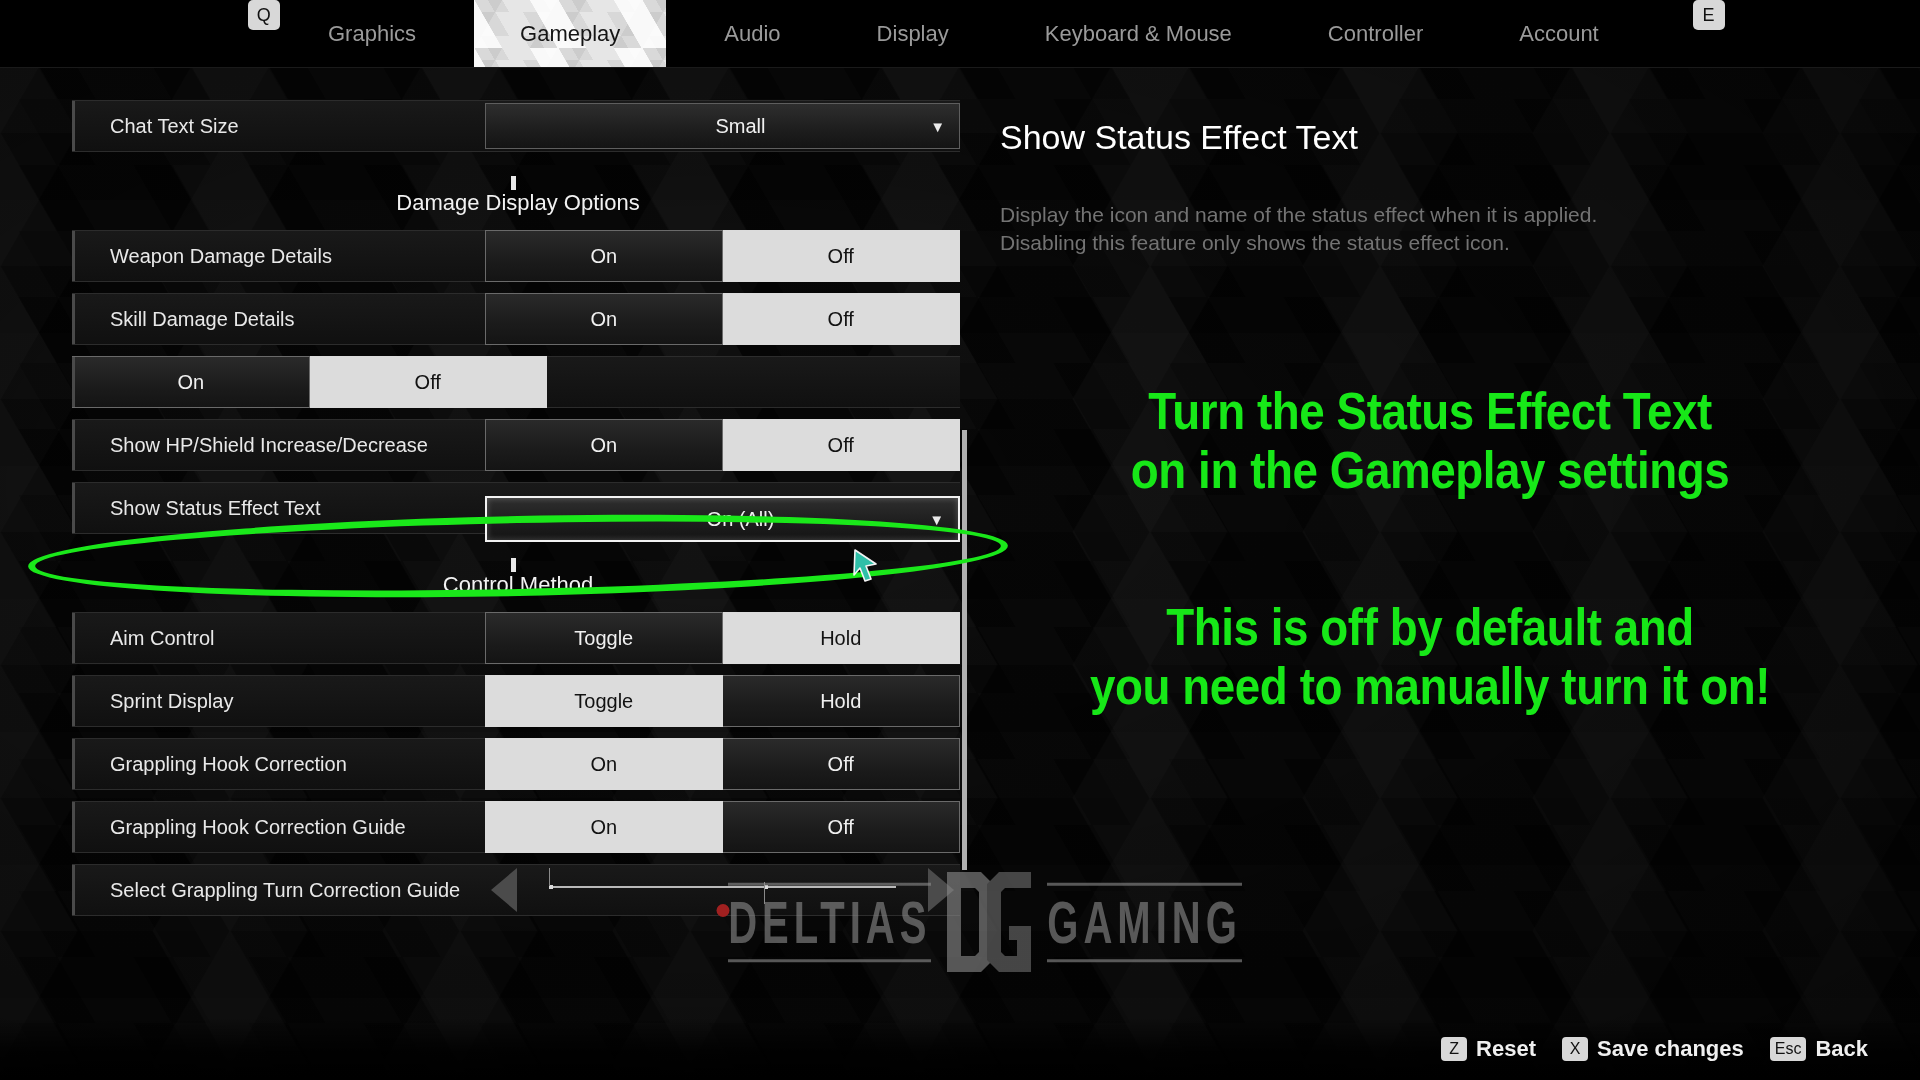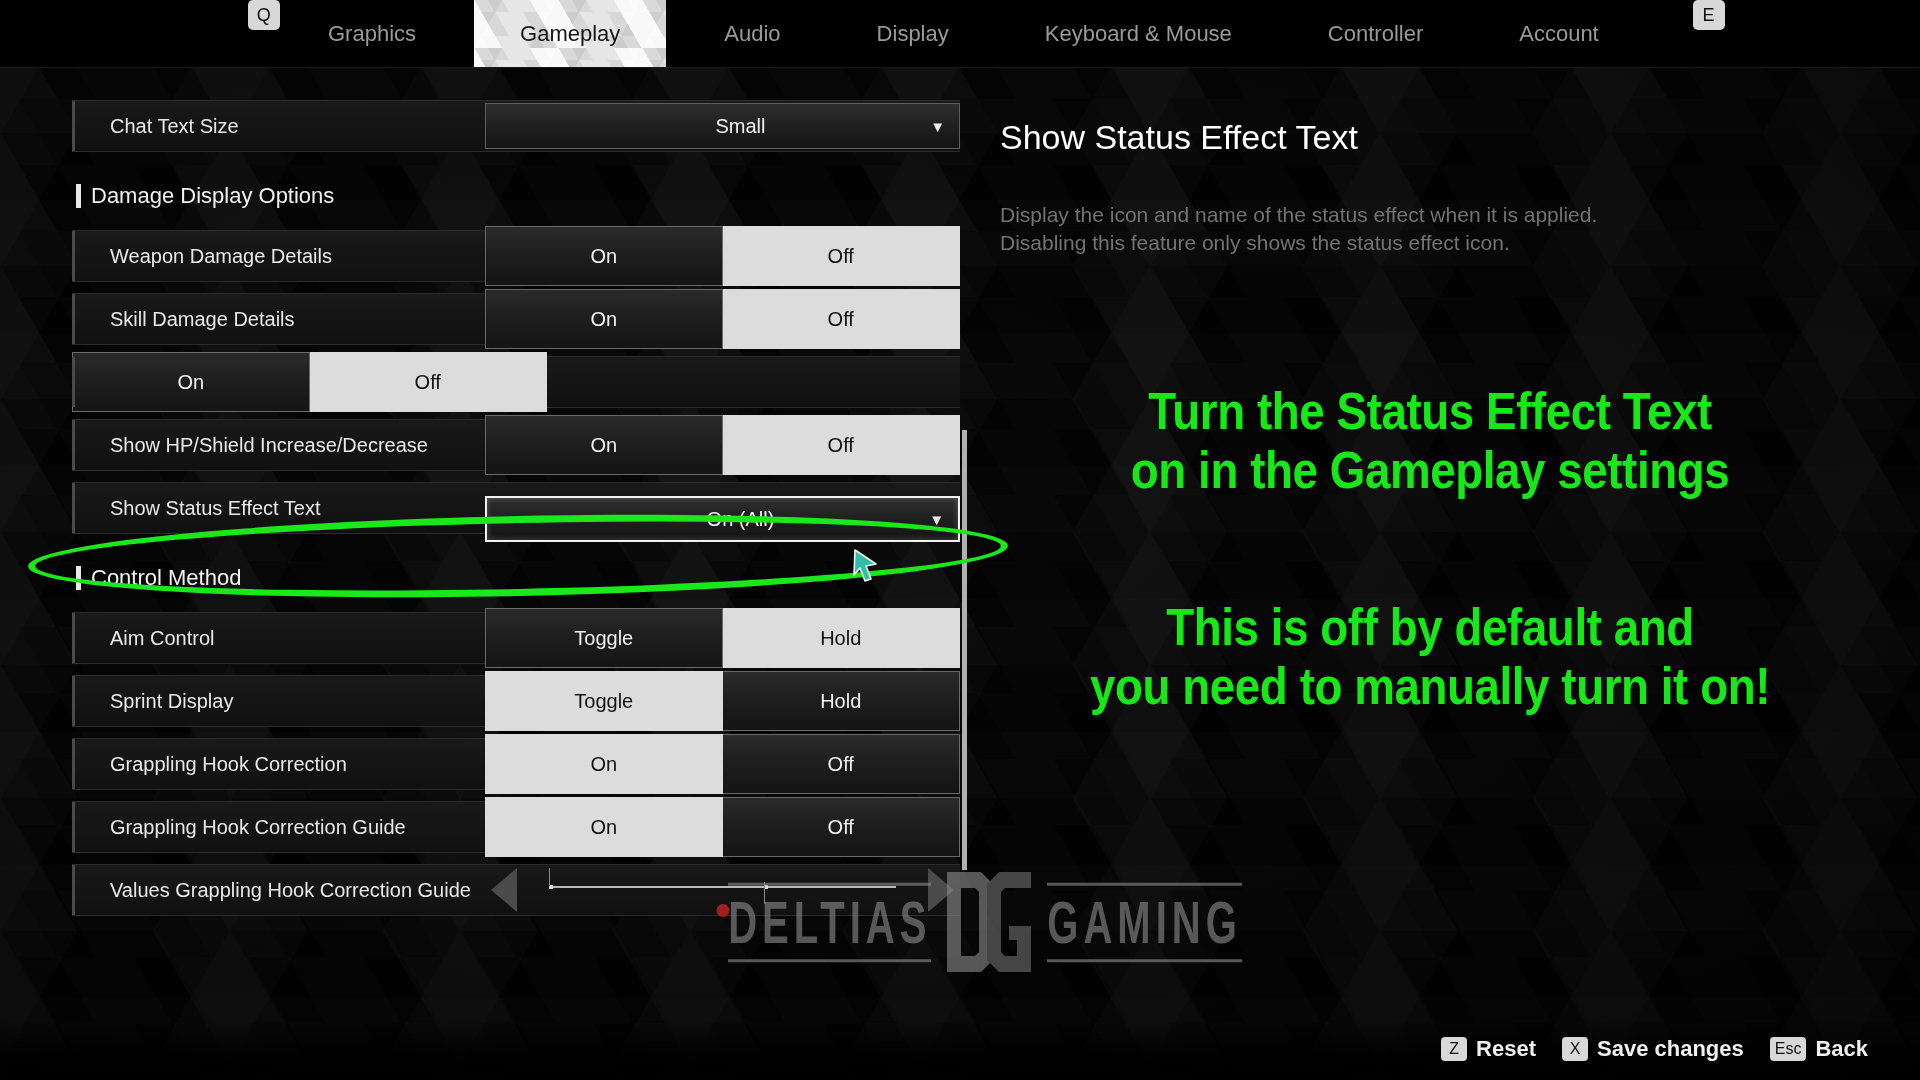--- a/index.html
+++ b/index.html
@@ -98,21 +98,21 @@
     content: ""; position: absolute; left: 0; top: 0; bottom: 0; width: 3px;
     background: #4a4a4a;
   }
   .row-label {
     padding-left: 38px;
     color: #e8e8e8;
     font-size: 20px;
     flex: 1 1 auto;
     white-space: nowrap;
   }
-  .ctrl { display: flex; flex: 0 0 auto; width: 475px; height: 60px; }
+  .ctrl { display: flex; flex: 0 0 auto; width: 475px; height: 52px; }
   .seg {
     flex: 1 1 50%;
     display: flex; align-items: center; justify-content: center;
     font-size: 20px;
     border: 1px solid #6a6a6a;
   }
   .seg.off-state {
     background: linear-gradient(180deg, #2a2a2a 0%, #1b1b1b 60%, #141414 100%);
     color: #f0f0f0;
   }
@@ -140,20 +140,21 @@
   }
   .dropdown .caret {
     position: absolute; right: 14px; top: 50%; transform: translateY(-50%);
     font-size: 15px; color: #eaeaea;
   }
 
   .section-head {
     display: flex; align-items: center;
     height: 40px;
     margin: 24px 0 14px 4px;
+    flex-direction: column;
   }
   .section-bar { width: 5px; height: 24px; background: #e9e9e9; margin-right: 10px; }
   .section-title { color: #f2f2f2; font-size: 22px; }
 
   
   .arrow-ctrl {
     width: 475px; height: 52px; position: relative; flex: 0 0 auto;
     display: flex; align-items: center; justify-content: space-between;
   }
   .tri {
@@ -376,21 +377,21 @@
 
     <div class="row">
       <div class="row-label">Grappling Hook Correction Guide</div>
       <div class="ctrl">
         <div class="seg on-state">On</div>
         <div class="seg off-state">Off</div>
       </div>
     </div>
 
     <div class="row">
-      <div class="row-label">Values Grappling Hook Correction Guide</div>
+      <div class="row-label">Select Grappling Turn Correction Guide</div>
       <div class="arrow-ctrl">
         <div class="tri left"></div>
         <div class="slider-track">
           <div class="tick t1"></div>
           <div class="tick t2"></div>
           <div class="tick-stem"></div>
           <div class="tick-stem2"></div>
         </div>
         <div class="reddot"></div>
         <div class="tri right"></div>

